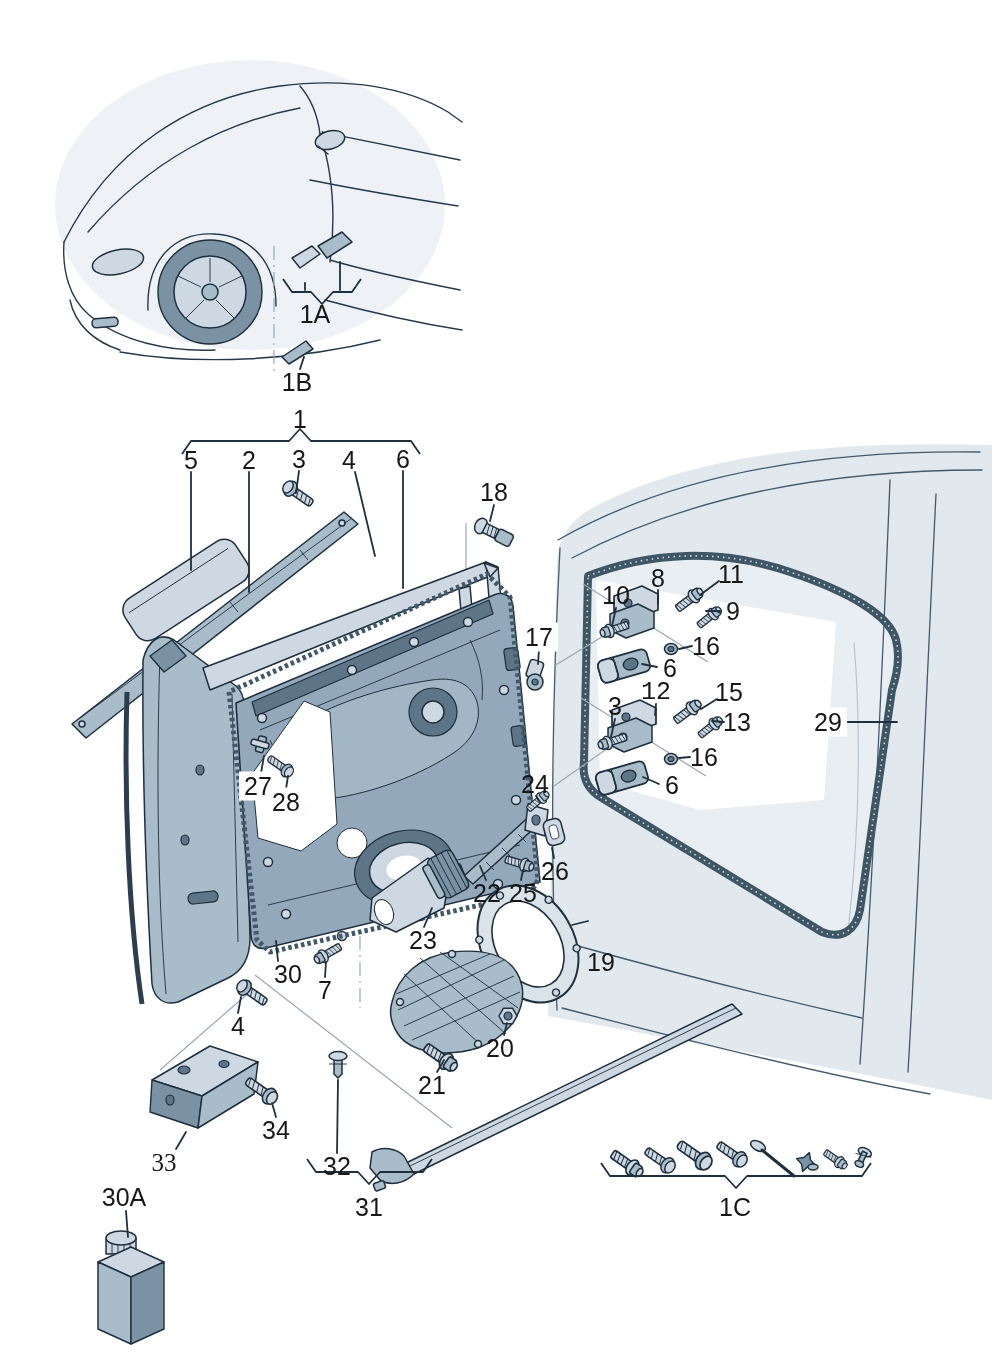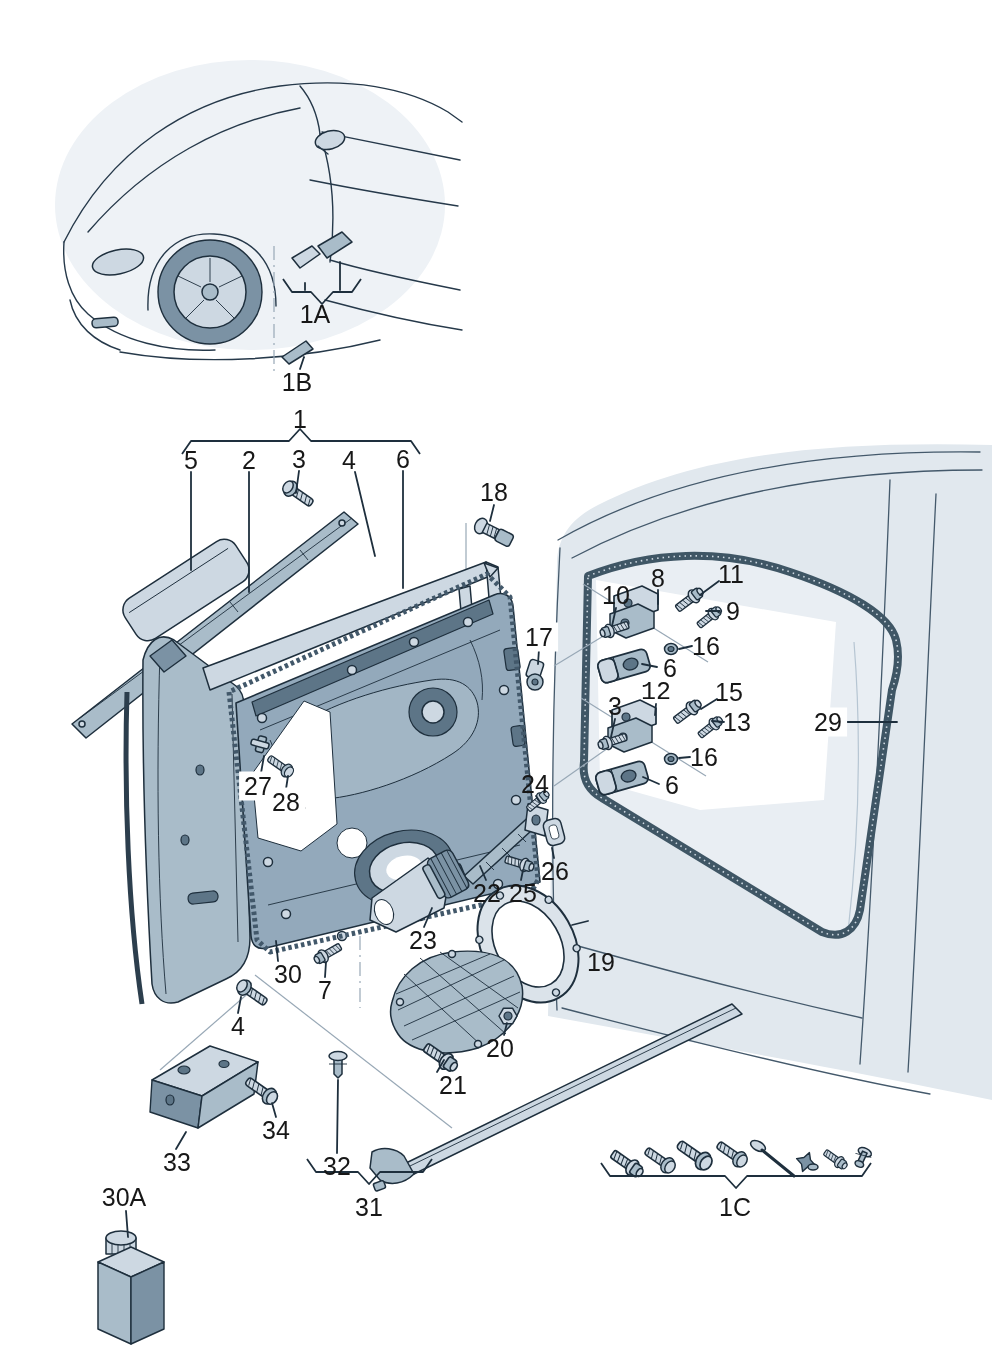--- a/index.html
+++ b/index.html
@@ -403,21 +403,21 @@
       <div class="callout" style="left: 535px; top: 784px;">24</div>
       <div class="callout" style="left: 555px; top: 871px;">26</div>
       <div class="callout" style="left: 487px; top: 893px;">22</div>
       <div class="callout" style="left: 523px; top: 893px;">25</div>
       <div class="callout" style="left: 423px; top: 940px;">23</div>
       <div class="callout" style="left: 601px; top: 920px; margin-top: 42px;">19</div>
       <div class="callout" style="left: 278px; top: 974px; margin-left: 10px;">30</div>
       <div class="callout" style="left: 325px; top: 990px;">7</div>
       <div class="callout" style="left: 238px; top: 1026px;">4</div>
       <div class="callout" style="left: 500px; top: 1048px;">20</div>
-      <div class="callout" style="left: 453px; top: 1085px;">21</div>
-      <div class="callout" style="left: 177px; top: 1162px;">33</div>
+      <div class="callout" style="left: 432px; top: 1085px;">21</div>
+      <div class="callout" style="left: 164px; top: 1162px; font-family: Liberation Serif, serif;">33</div>
       <div class="callout" style="left: 276px; top: 1130px;">34</div>
       <div class="callout" style="left: 337px; top: 1166px;">32</div>
       <div class="callout" style="left: 369px; top: 1207px;">31</div>
       <div class="callout" style="left: 124px; top: 1197px;">30A</div>
       <div class="callout" style="left: 735px; top: 1207px;">1C</div>
     </div>
 </div>
 
 </body></html>

